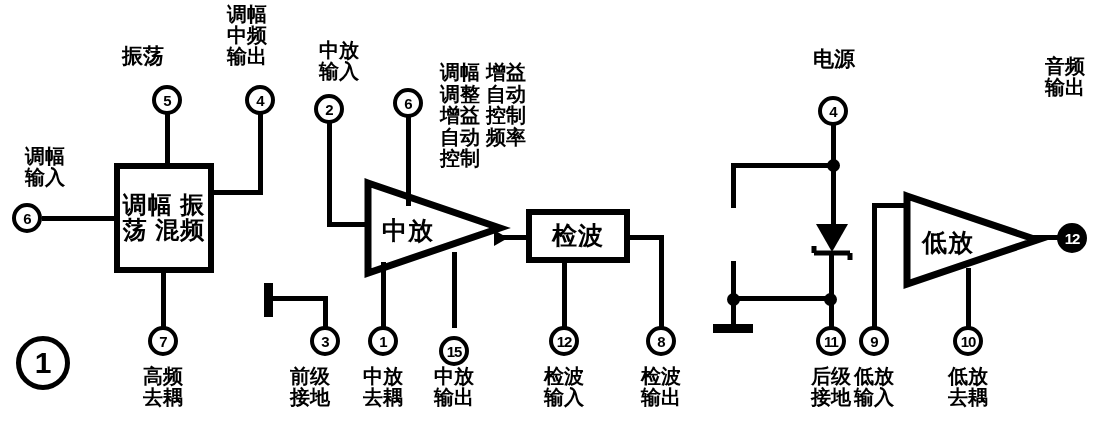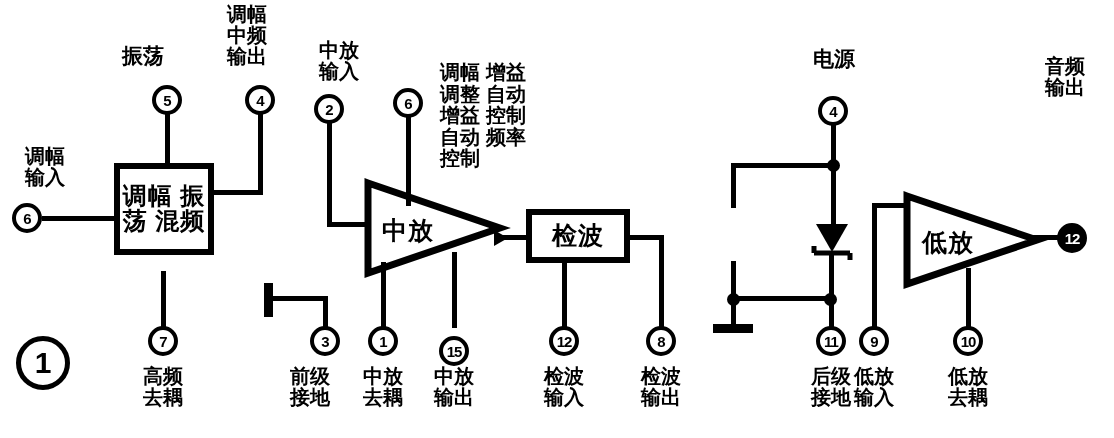--- a/index.html
+++ b/index.html
@@ -98,21 +98,21 @@
       <span>6</span>
     </div>
   <div class="wire hwire" style="left:42px;top:216px;width:75px;"></div>
 
   <div class="lab big" style="left:100px;top:45px;width:86px;">振荡</div>
   <div class="pin" style="left:152px;top:85px;">
       <span>5</span>
     </div>
   <div class="wire vwire" style="left:165px;top:113px;height:52px;"></div>
 
-  <div class="blk multi" style="left:114px;top:163px;width:100px;height:92px;">
+  <div class="blk multi" style="left:114px;top:163px;width:100px;height:110px;">
     <div class="btxt">调幅
 振荡
 混频</div>
   </div>
 
   <div class="wire vwire" style="left:161px;top:271px;height:56px;"></div>
   <div class="pin" style="left:148px;top:326px;">
       <span>7</span>
     </div>
   <div class="lab l2" style="left:118px;top:366px;width:90px;">高频

